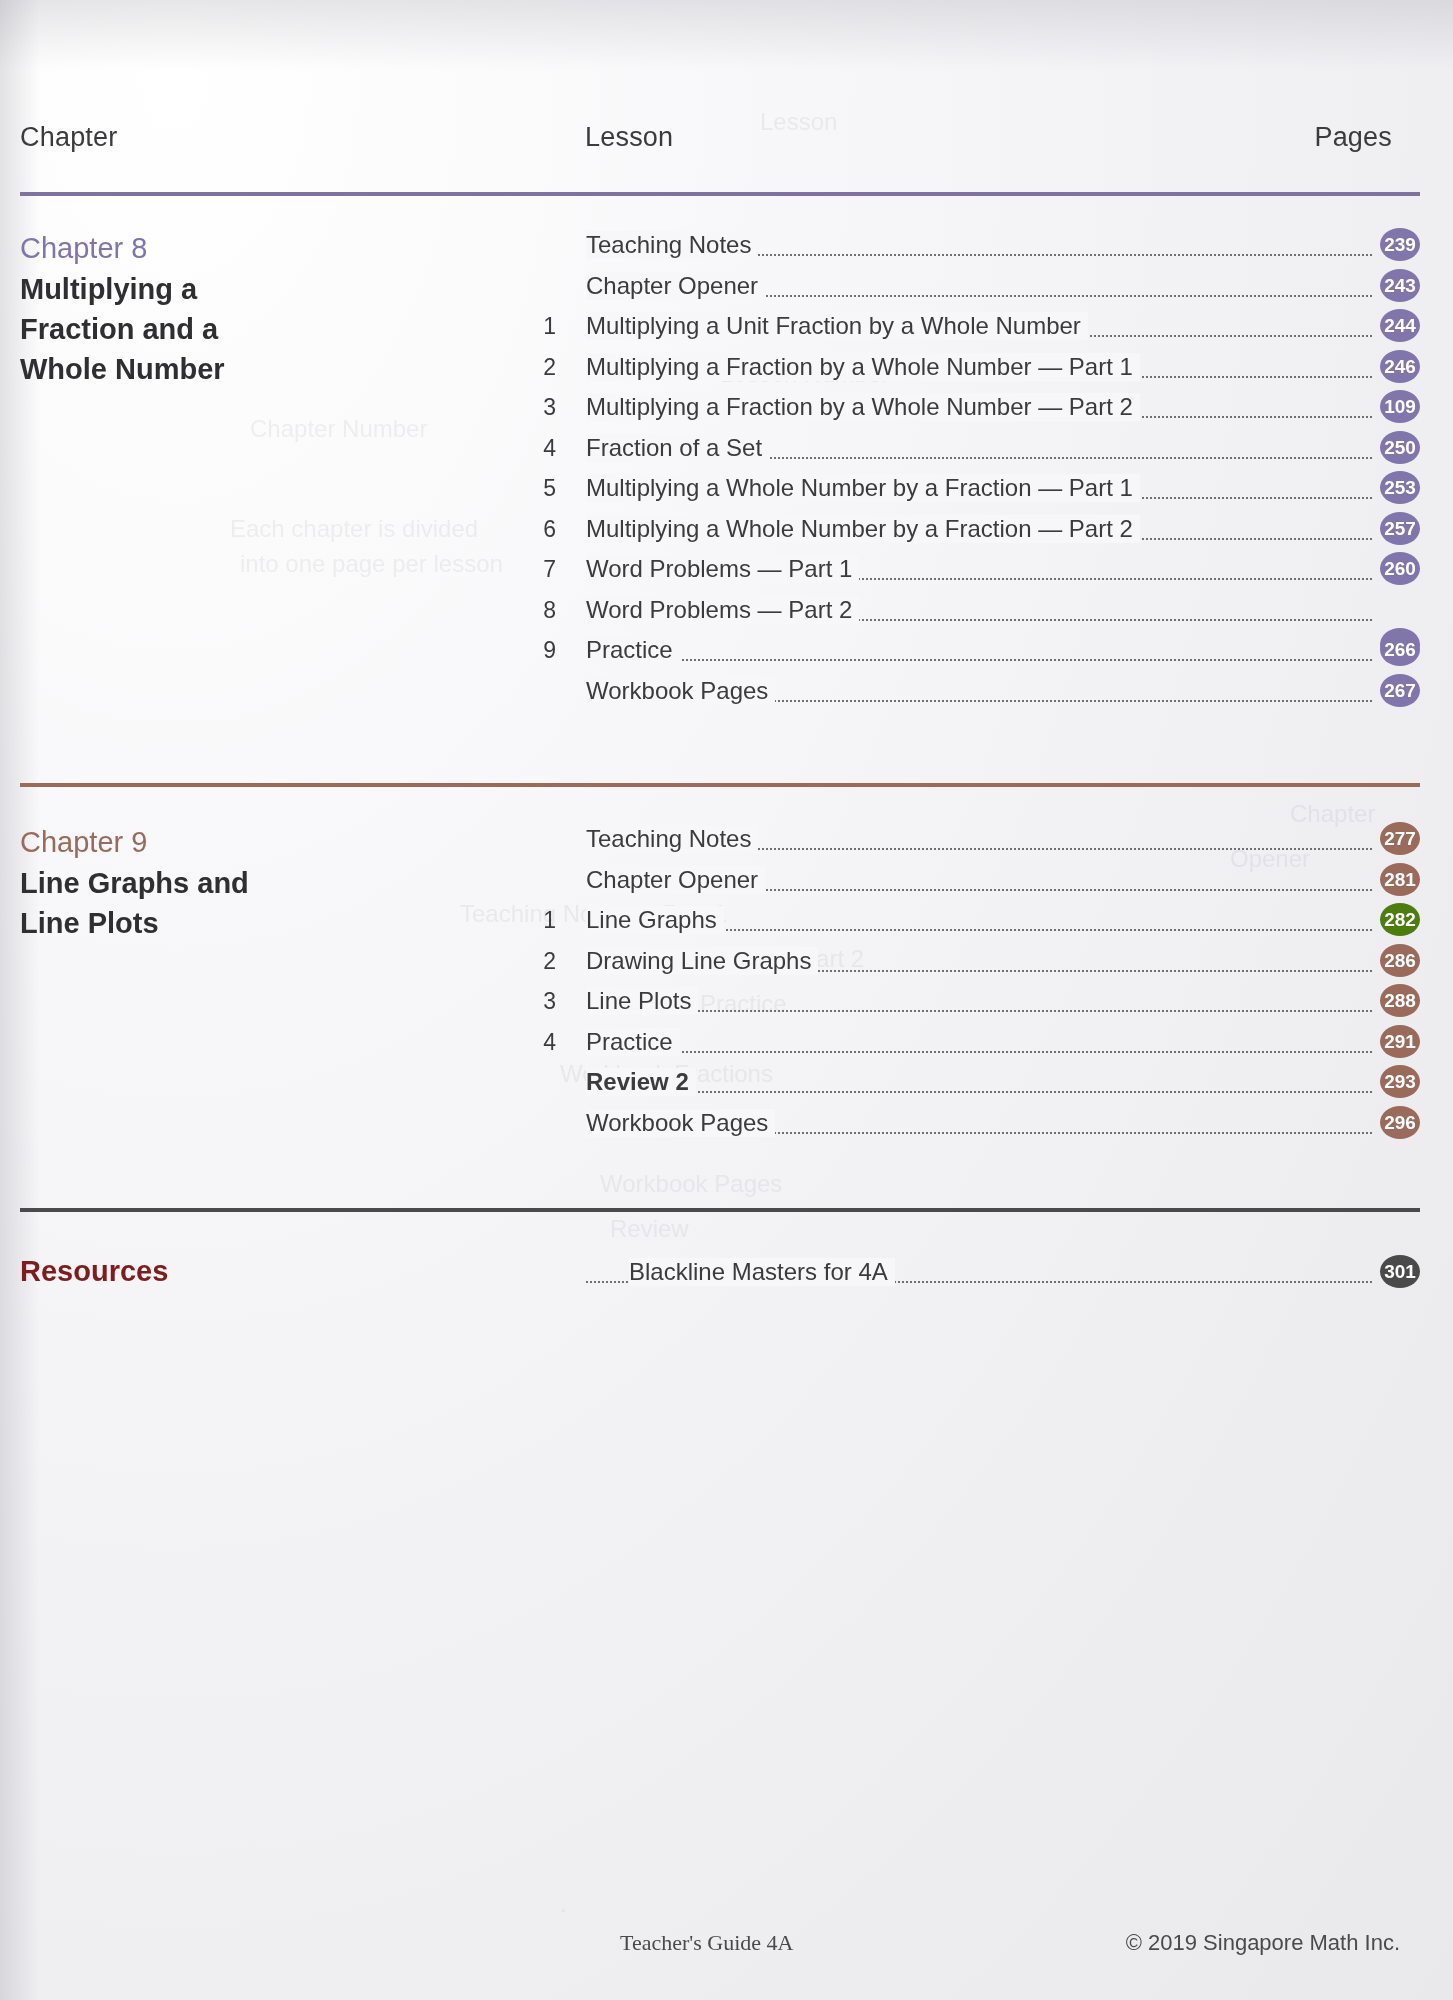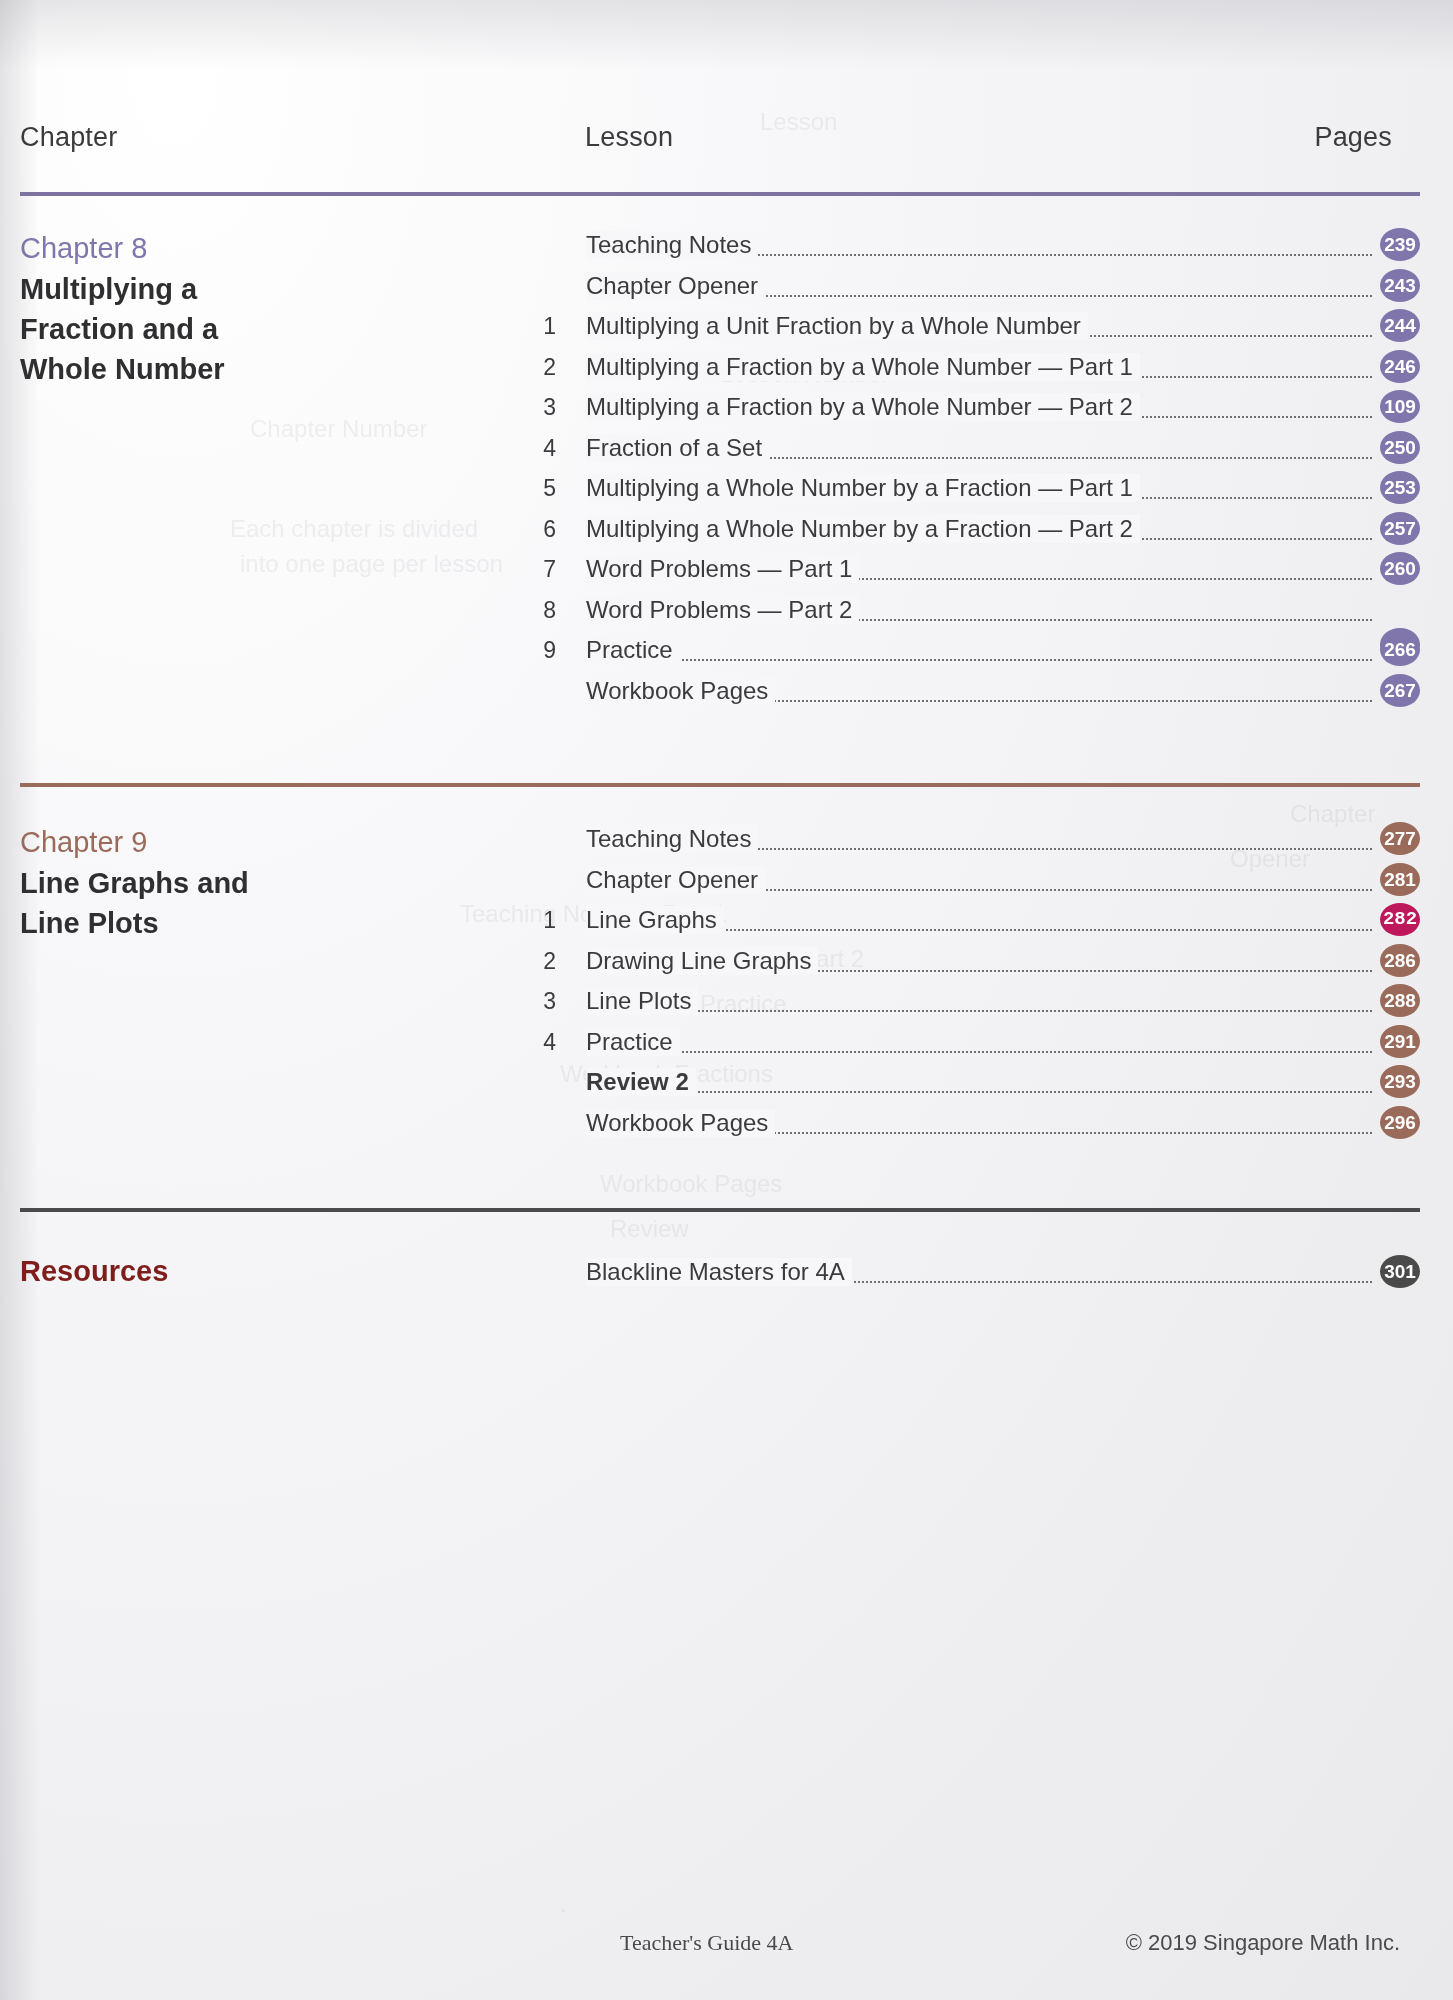--- a/index.html
+++ b/index.html
@@ -319,21 +319,21 @@
         <div class="lrow">
           <div class="dots"></div>
           <div class="lnum"></div>
           <div class="ltext" style="background: linear-gradient(to right, rgb(247, 247, 249) 0%, rgb(247, 247, 249) 100%);">Chapter Opener</div>
           <div class="pagebadge" style="background: rgb(154, 106, 91);">281</div>
         </div>
         <div class="lrow">
           <div class="dots"></div>
           <div class="lnum">1</div>
           <div class="ltext" style="background: linear-gradient(to right, rgb(247, 247, 249) 0%, rgb(247, 247, 249) 100%);">Line Graphs</div>
-          <div class="pagebadge" style="background: #be185d; font-family: Liberation Mono, monospace;">282</div>
+          <div class="pagebadge" style="background: #4d7c0f;">282</div>
         </div>
         <div class="lrow">
           <div class="dots"></div>
           <div class="lnum">2</div>
           <div class="ltext" style="background: linear-gradient(to right, rgb(247, 247, 249) 0%, rgb(247, 247, 249) 100%);">Drawing Line Graphs</div>
           <div class="pagebadge" style="background: rgb(154, 106, 91);">286</div>
         </div>
         <div class="lrow">
           <div class="dots"></div>
           <div class="lnum">3</div>
@@ -360,21 +360,21 @@
         </div>
       </div>
   </div>
 
   <div class="res-block">
     <div class="res-title">Resources</div>
     <div class="res-lessons" id="lessons-res">
         <div class="lrow">
           <div class="dots"></div>
           <div class="lnum"></div>
-          <div class="ltext" style="background: linear-gradient(to right, rgb(247, 247, 249) 0%, rgb(247, 247, 249) 100%);">Blackline Masters for 4A</div>
+          <div class="ltext" style="background: linear-gradient(to right, rgb(247, 247, 249) 0%, rgb(247, 247, 249) 100%); margin-left: 43px;">Blackline Masters for 4A</div>
           <div class="pagebadge" style="background: rgb(74, 74, 74);">301</div>
         </div>
       </div>
   </div>
 
   <div class="footer">
     <div class="footer-center">Teacher's Guide 4A</div>
     <div class="footer-right">© 2019 Singapore Math Inc.</div>
   </div>
 

